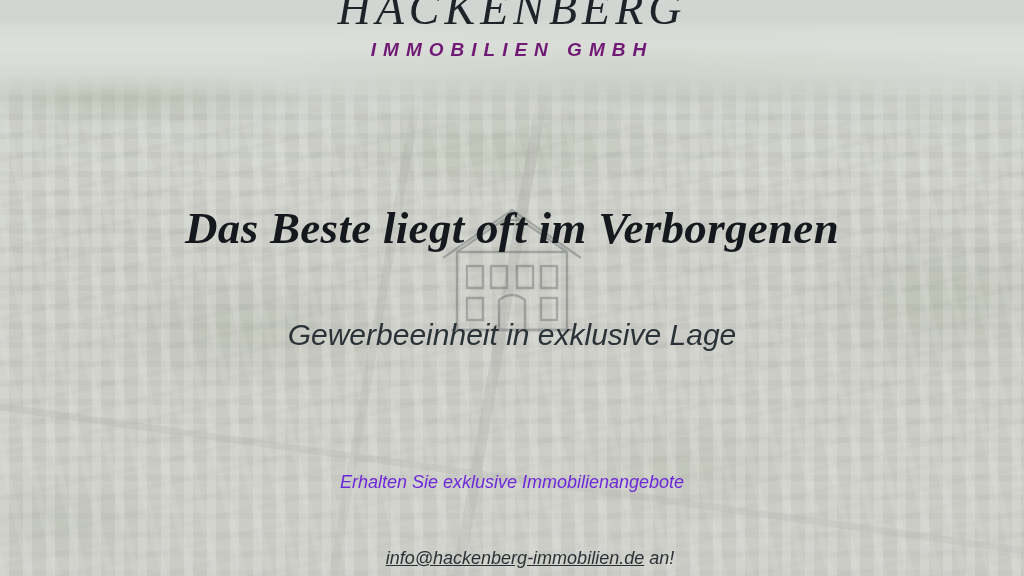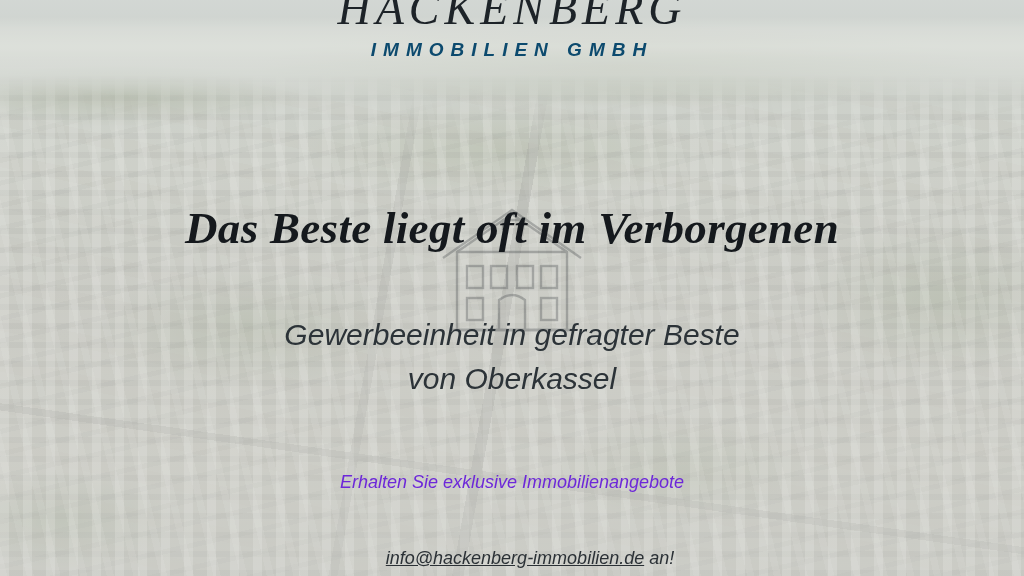--- a/index.html
+++ b/index.html
@@ -119,21 +119,21 @@
     color: #1d2328;
     font-weight: 400;
     line-height: 1.1;
     margin: 0;
   }
   .brand-sub {
     margin: 4px 0 0 0;
     font-family: "Liberation Sans", sans-serif;
     font-size: 19px;
     letter-spacing: 7px;
-    color: #0c4a6e;
+    color: #701a75;
     font-weight: 700;
   }
 
   
   .watermark {
     position: absolute;
     left: 50%;
     top: 208px;
     transform: translateX(-50%);
     width: 210px;
@@ -225,22 +225,21 @@
       <path d="M92 122 L92 92 Q105 82 118 92 L118 122"></path>
       <path d="M50 44 L160 44"></path>
       <path d="M44 122 L166 122"></path>
     </g>
   </svg>
 
   <div class="content">
     <div class="headline">Das Beste liegt oft im Verborgenen</div>
 
     <div class="subhead">
-      <div>Gewerbeeinheit in gefragter Beste</div>
-      <div>von Oberkassel</div>
+      <div>Gewerbeeinheit in exklusive Lage</div>
     </div>
 
     <div class="cta">
       <div>Erhalten Sie exklusive Immobilienangebote</div>
     </div>
 
     <div class="contact">
       <a href="#">info@hackenberg-immobilien.de</a><span> an!</span>
     </div>
   </div>

